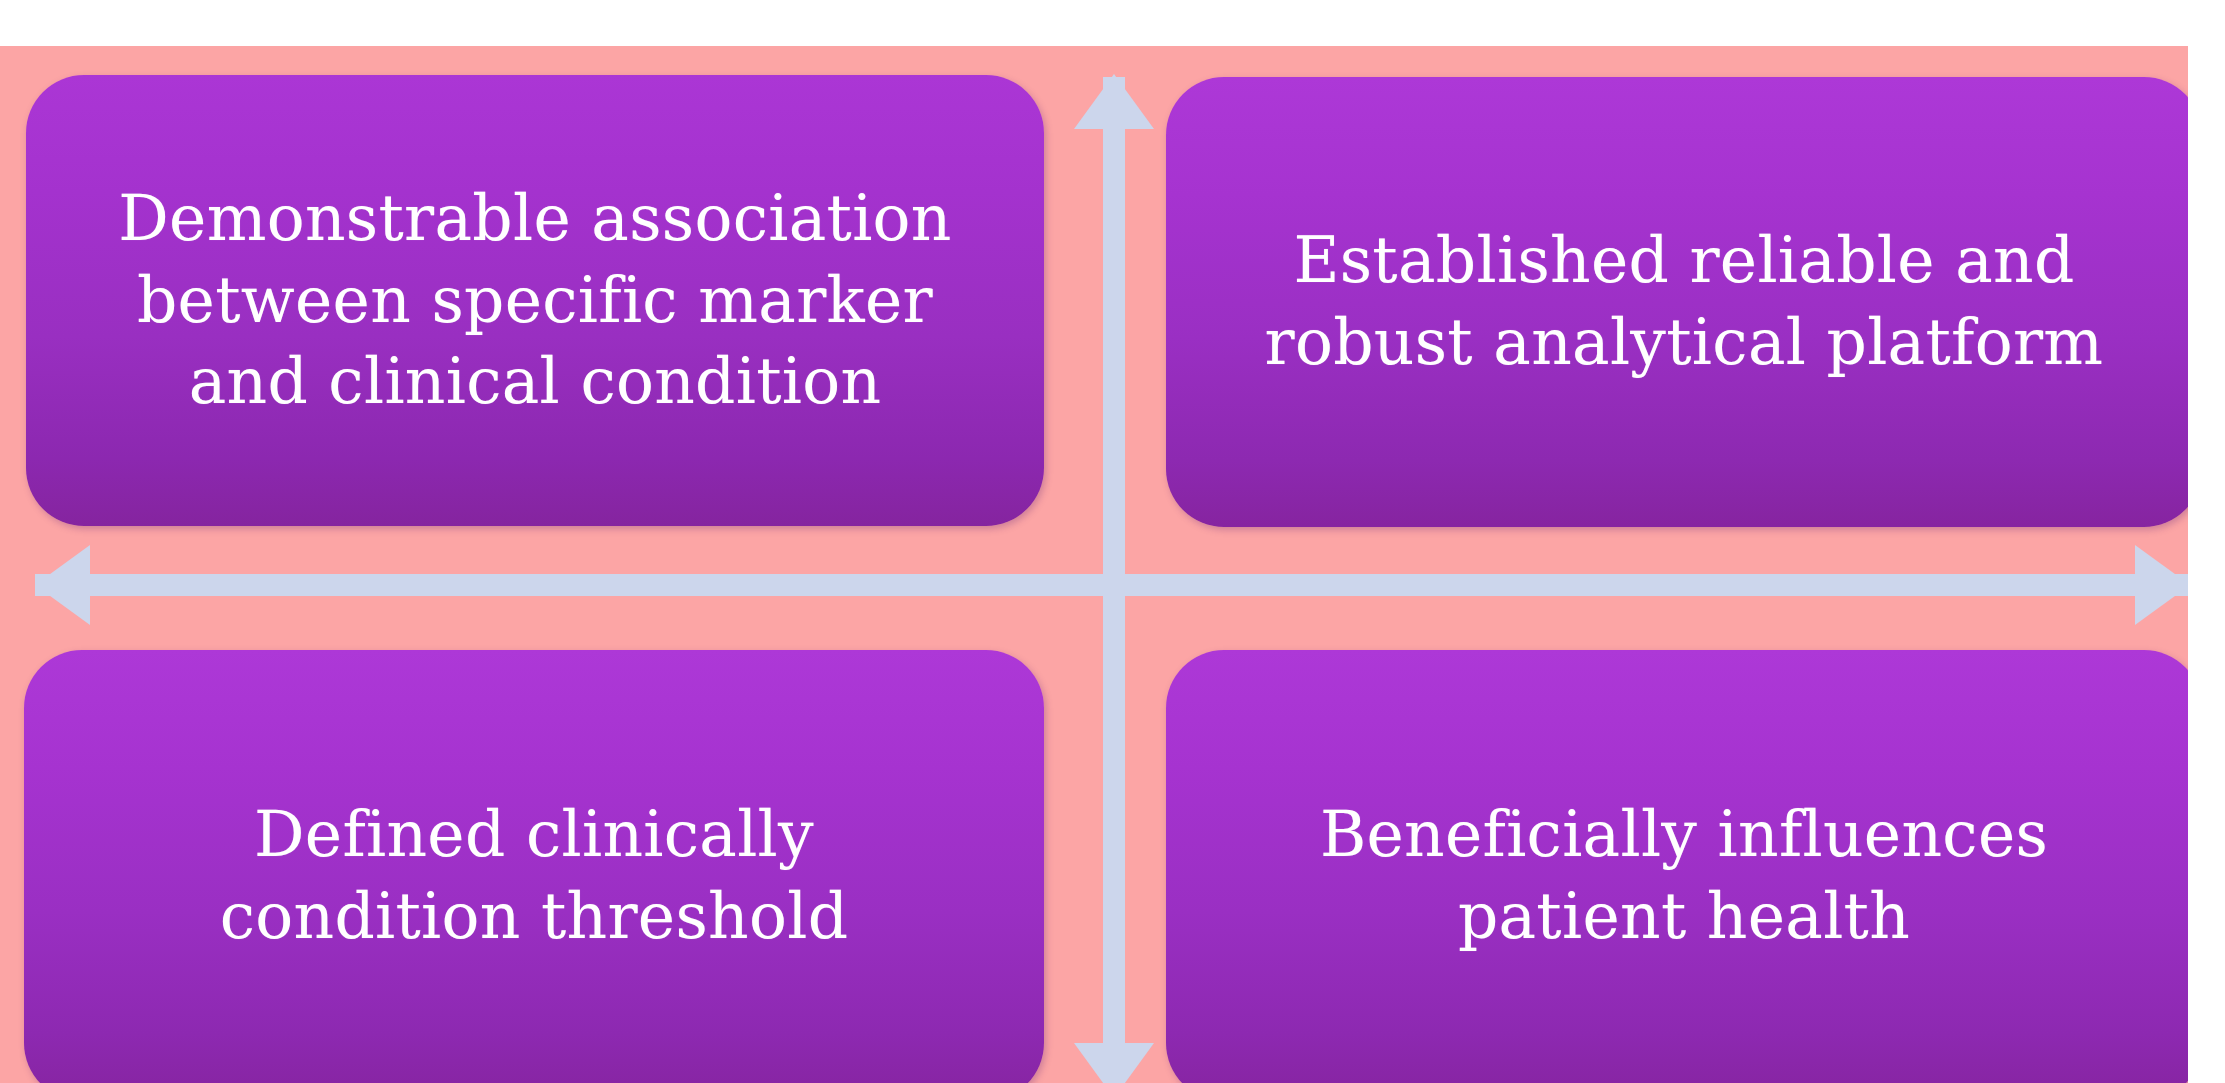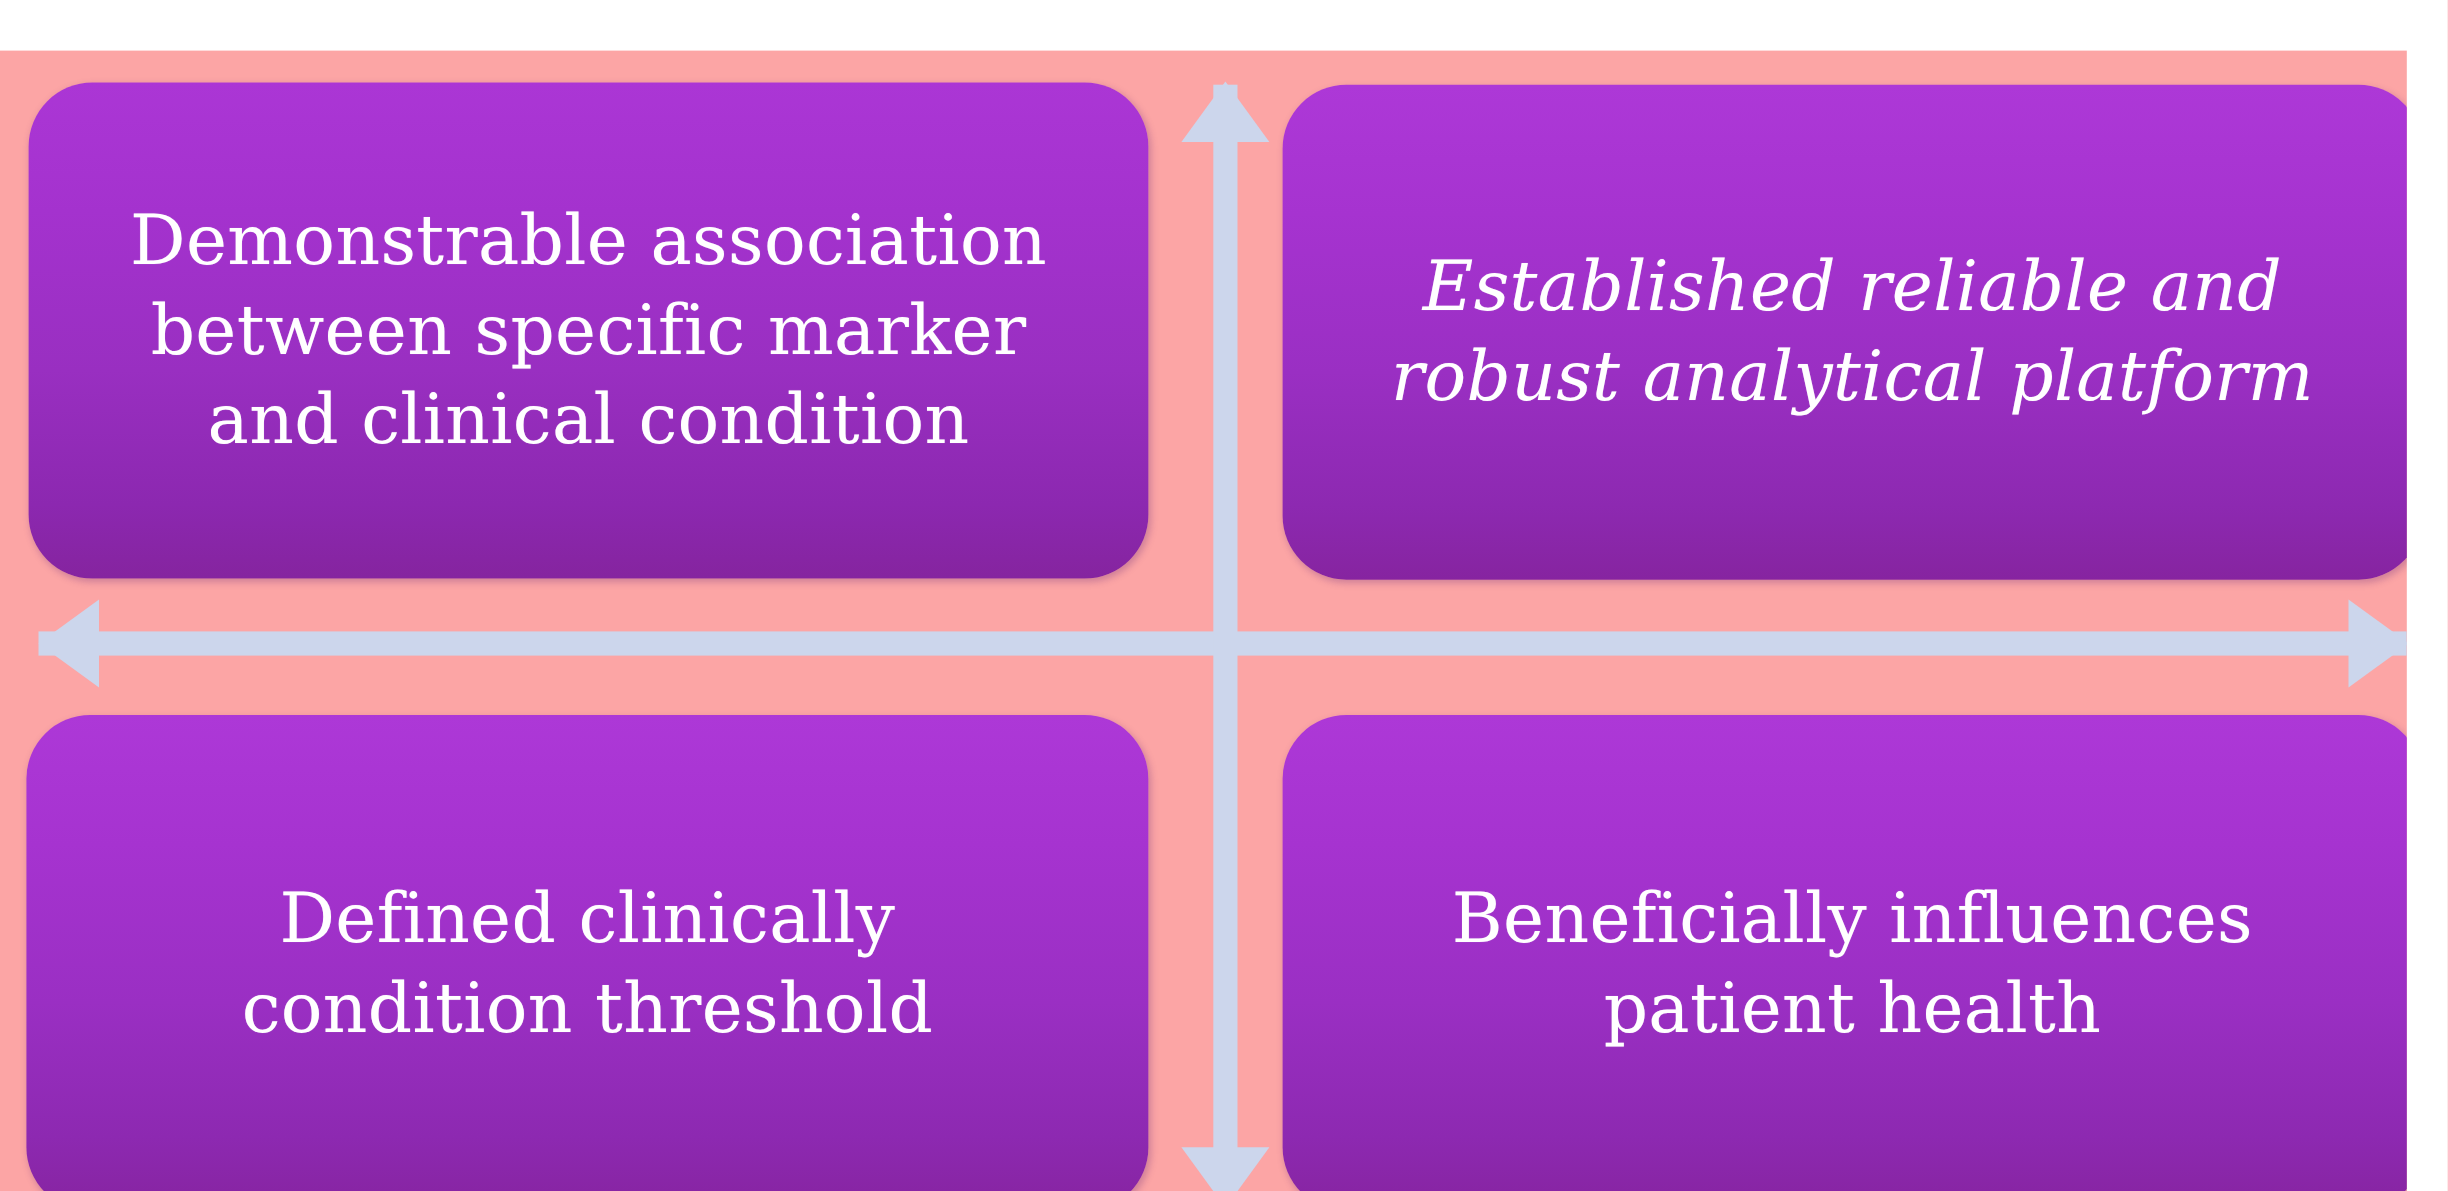--- a/index.html
+++ b/index.html
@@ -68,21 +68,20 @@
     font-size: 63px;
   }
 
   
   #box-platform {
     left: 1166px;
     top: 31px;
     width: 1036px;
     height: 450px;
     background: linear-gradient(180deg, #ad38d7 0%, #a633d0 26%, #9a2fc3 58%, #8d29b1 85%, #8624a0 100%);
-    font-style: italic;
   }
   #box-platform .label {
     font-size: 63px;
   }
 
   
   #box-threshold {
     left: 24px;
     top: 604px;
     width: 1020px;

